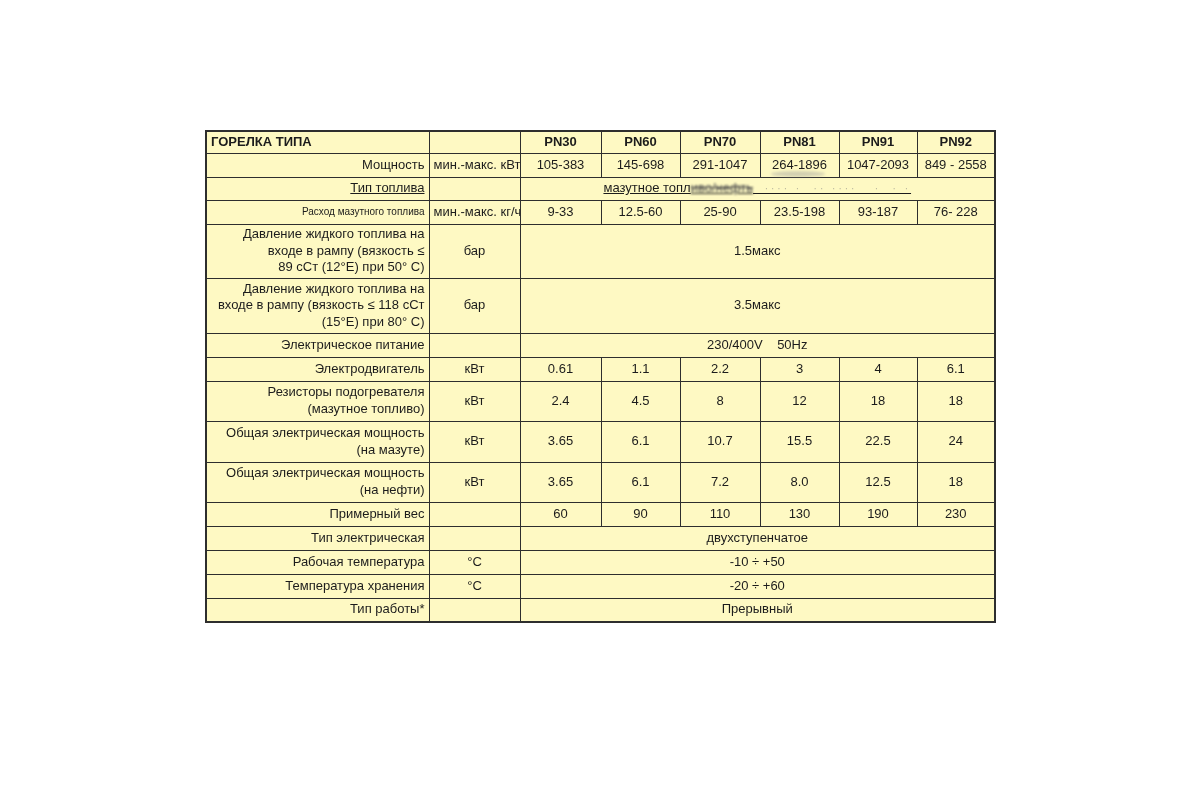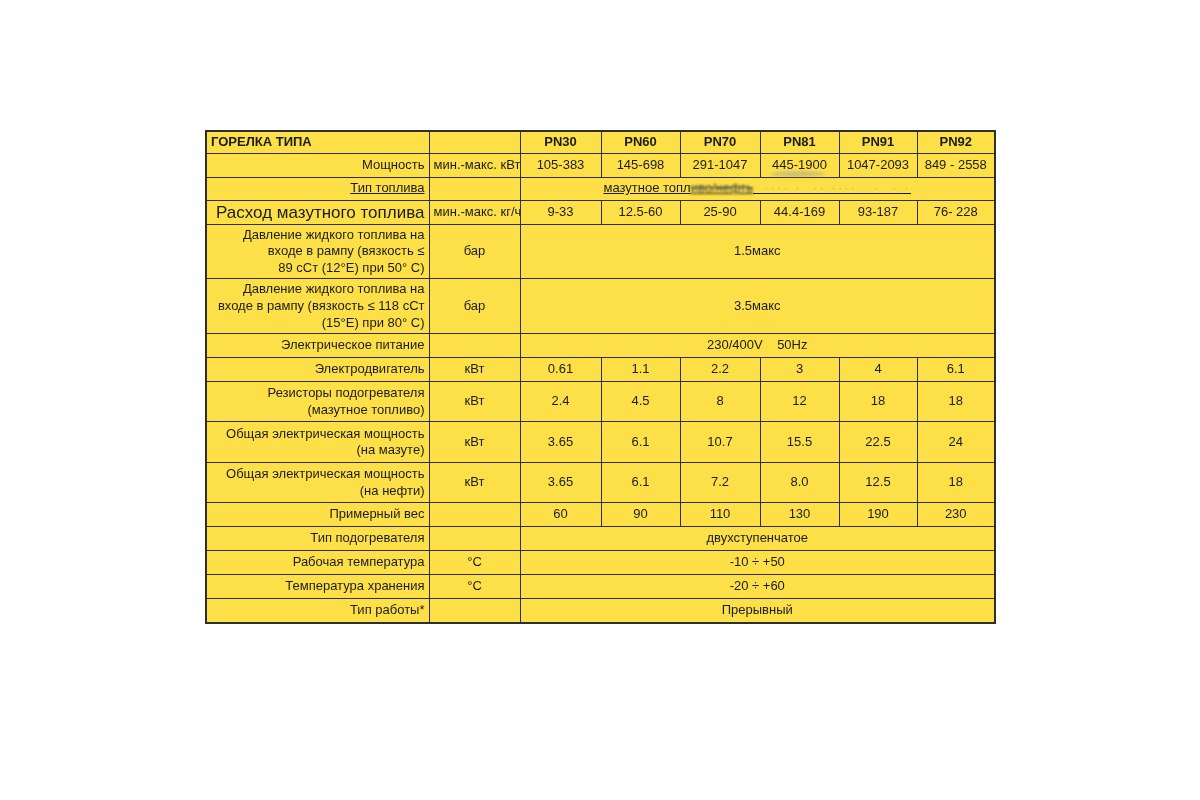--- a/index.html
+++ b/index.html
@@ -2,35 +2,35 @@
 <html><head>
 <meta charset="utf-8">
 <style>
   html,body{margin:0;padding:0;}
   body{
     width:1200px;height:800px;background:#ffffff;position:relative;
     font-family:"Liberation Sans", sans-serif;color:#1c1c1c;overflow:hidden;
   }
   .sheet{position:absolute;left:205px;top:130px;}
   table.spec{
-    border-collapse:collapse;table-layout:fixed;width:789px;background:#fde047;
+    border-collapse:collapse;table-layout:fixed;width:789px;background:#fef9c3;
     border:2px solid #2e2e2e;
   }
   table.spec td, table.spec th{
     border:1px solid #2e2e2e;
     padding:1px 4px;
     font-size:13px;
     line-height:1.28;
     vertical-align:middle;
     overflow:hidden;
   }
   th.param-h{font-weight:bold;text-align:left;font-size:13.5px;}
   th.model-h{font-weight:bold;font-size:13px;}
   td.label{text-align:right;white-space:pre-line;}
-  td.label.small{font-size:17px;}
+  td.label.small{font-size:10px;}
   td.unit, td.value, td.span-cell{text-align:center;white-space:pre;}
   .blurred{
     filter:blur(1.1px);
     text-decoration:line-through;
     color:#4a4a4a;
   }
   .faint{
     color:rgba(125,125,125,0.55);
     filter:blur(0.6px);
     letter-spacing:3px;
@@ -66,36 +66,36 @@
           <th class="model-h">PN81</th>
           <th class="model-h">PN91</th>
           <th class="model-h">PN92</th>
         </tr>
         <tr style="height: 24px;">
           <td class="label">Мощность</td>
           <td class="unit">мин.-макс. кВт</td>
           <td class="value">105-383</td>
           <td class="value">145-698</td>
           <td class="value">291-1047</td>
-          <td class="value">445-1900</td>
+          <td class="value">264-1896</td>
           <td class="value">1047-2093</td>
           <td class="value">849 - 2558</td>
         </tr>
         <tr style="height: 23px; text-decoration: underline;">
           <td class="label">Тип топлива</td>
           <td class="unit"></td>
           <td class="span-cell" colspan="6"><span>мазутное топл</span><span class="blurred">иво/нефть</span><span class="faint">  ···· ·  ·· ····   ·  · ·</span></td>
         </tr>
         <tr style="height: 24px;">
           <td class="label small">Расход мазутного топлива</td>
           <td class="unit">мин.-макс. кг/ч</td>
           <td class="value">9-33</td>
           <td class="value">12.5-60</td>
           <td class="value">25-90</td>
-          <td class="value">44.4-169</td>
+          <td class="value">23.5-198</td>
           <td class="value">93-187</td>
           <td class="value">76- 228</td>
         </tr>
         <tr style="height: 54px;">
           <td class="label">Давление жидкого топлива на
 входе в рампу (вязкость ≤
  89 сСт (12°E) при 50° C)</td>
           <td class="unit">бар</td>
           <td class="span-cell" colspan="6"><span>1.5макс</span></td>
         </tr>
@@ -158,21 +158,21 @@
           <td class="label">Примерный вес</td>
           <td class="unit"></td>
           <td class="value">60</td>
           <td class="value">90</td>
           <td class="value">110</td>
           <td class="value">130</td>
           <td class="value">190</td>
           <td class="value">230</td>
         </tr>
         <tr style="height: 24px;">
-          <td class="label">Тип подогревателя</td>
+          <td class="label">Тип электрическая</td>
           <td class="unit"></td>
           <td class="span-cell" colspan="6"><span>двухступенчатое</span></td>
         </tr>
         <tr style="height: 24px;">
           <td class="label">Рабочая температура</td>
           <td class="unit">°C</td>
           <td class="span-cell" colspan="6"><span>-10 ÷ +50</span></td>
         </tr>
         <tr style="height: 24px;">
           <td class="label">Температура хранения</td>

